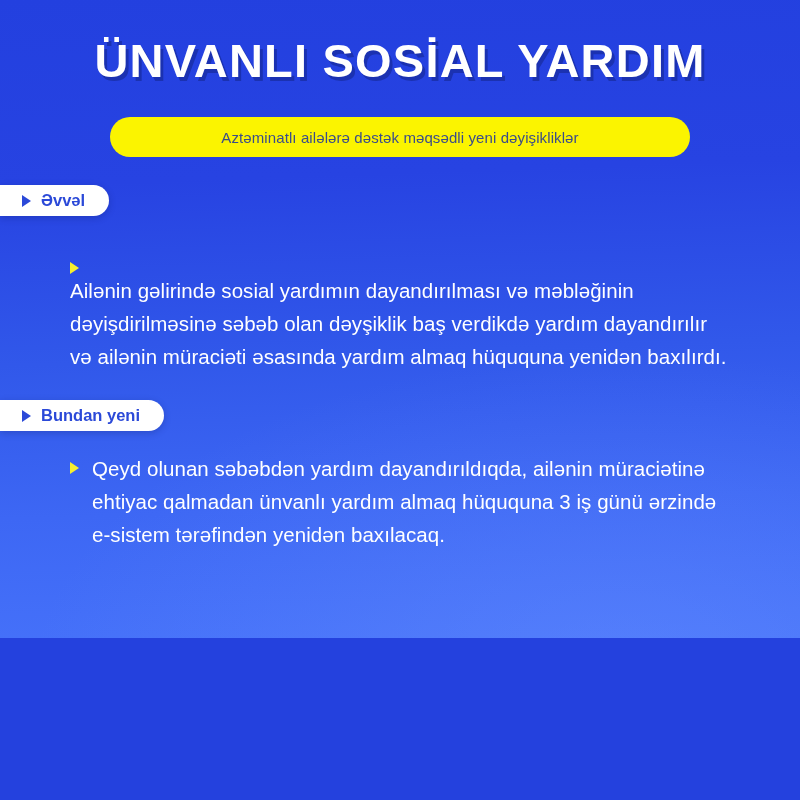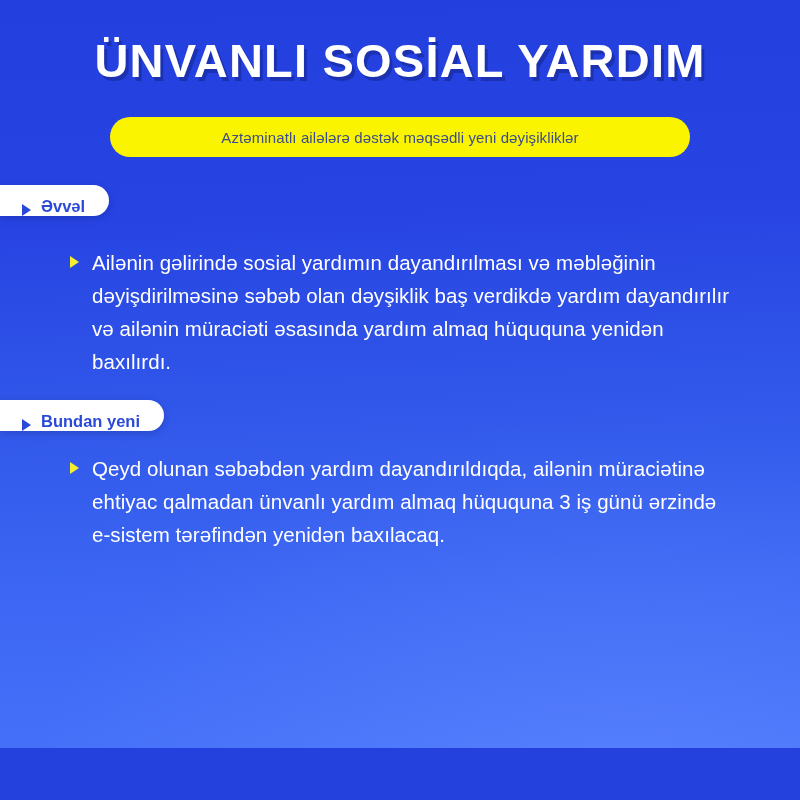--- a/index.html
+++ b/index.html
@@ -5,21 +5,21 @@
   * { margin:0; padding:0; box-sizing:border-box; }
   html, body { width:800px; height:800px; }
   body {
     font-family:"Liberation Sans", sans-serif;
     background:#2441de;
     overflow:hidden;
   }
   #poster {
     position:relative;
     width:800px;
-    height:748px;
+    height:638px;
     background:linear-gradient(178deg, #2340df 0%, #2743e2 28%, #3158ea 55%, #3d67f4 78%, #4672fa 100%);
     overflow:hidden;
   }
   #poster::after{
     content:"";
     position:absolute; inset:0;
     background:radial-gradient(120% 85% at 78% 108%, rgba(110,150,255,.38) 0%, rgba(110,150,255,0) 62%);
     pointer-events:none;
   }
   .layer { position:relative; z-index:2; }
@@ -51,21 +51,21 @@
     letter-spacing:.1px;
     white-space:nowrap;
   }
 
   
   .tab {
     position:absolute; left:0;
     background:#ffffff;
     border-top-right-radius:18px;
     border-bottom-right-radius:18px;
-    display:flex; align-items:flex-end;
+    display:flex; align-items:center;
     padding-left:22px; padding-right:24px;
     height:31px;
     box-shadow:0 2px 7px rgba(12,24,90,.25);
   }
   .tab .tri {
     width:0; height:0;
     border-left:9px solid #2b49d8;
     border-top:6px solid transparent;
     border-bottom:6px solid transparent;
     margin-right:10px;
@@ -74,21 +74,21 @@
     color:#2b49d8;
     font-size:16.5px;
     font-weight:bold;
     white-space:nowrap;
   }
   #tab-evvel { top:185px; }
   #tab-sonra { top:400px; }
 
   
   .block { position:absolute; left:70px; width:660px; display:flex; }
-  #block-1 { top:246px; }
+  #block-1 { top:252px;flex-direction:column; }
   #block-2 { top:452px; }
   .bullet-tri {
     flex:0 0 auto;
     width:0; height:0;
     border-left:9px solid #f6ef2e;
     border-top:6px solid transparent;
     border-bottom:6px solid transparent;
     margin-top:10px;
     margin-right:13px;
   }

